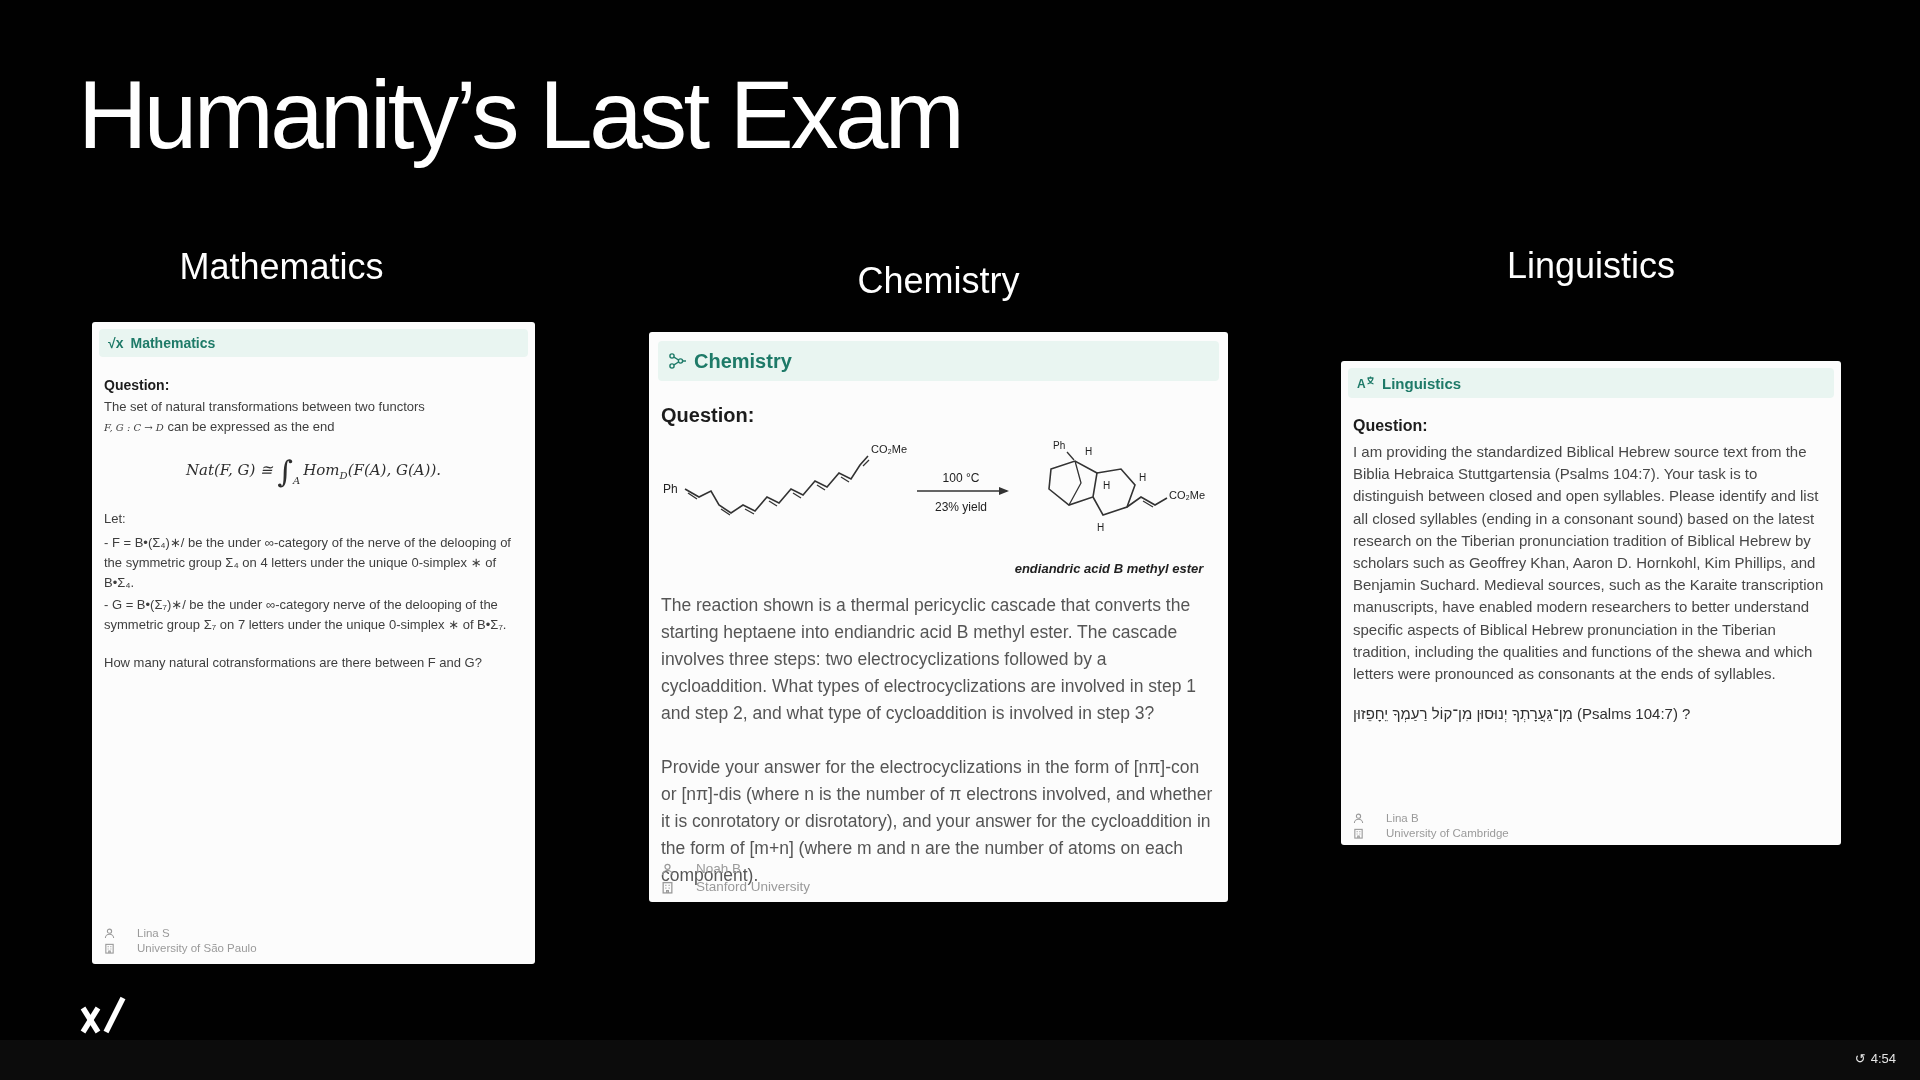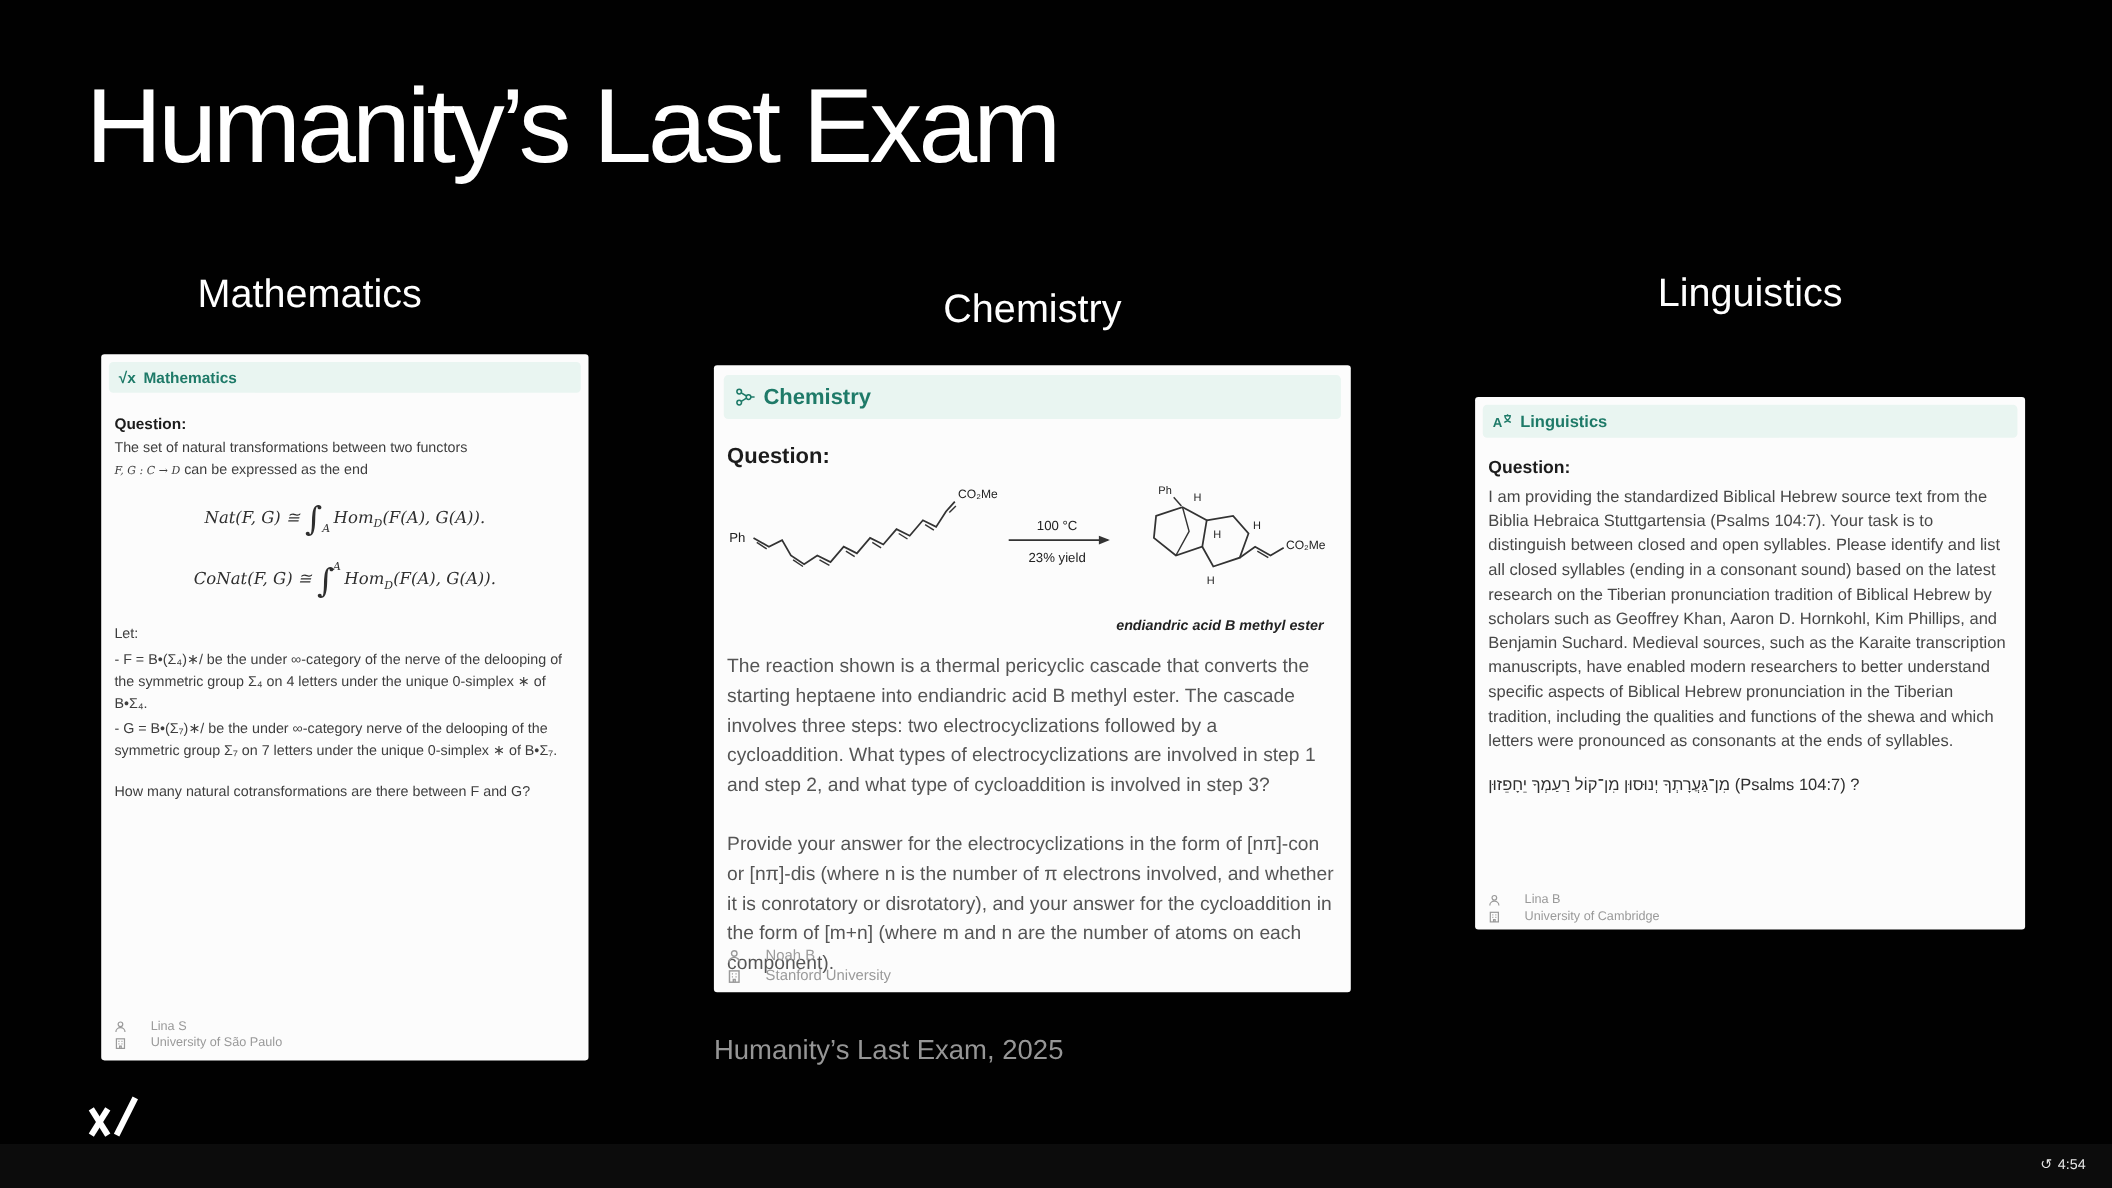--- a/index.html
+++ b/index.html
@@ -104,23 +104,20 @@
     <div class="card-body">
       <div class="q-label">Question:</div>
       <p class="mbody"><span>The set of natural transformations between two functors</span><br>
         <span class="mvar">F, G : C → D</span><span> can be expressed as the end</span></p>
 
       <div class="formula">
         <span>Nat(F, G) ≅ </span><span class="int">∫</span><sub class="isub">A</sub><span>Hom</span><sub>D</sub><span>(F(A), G(A)).</span>
       </div>
 
 
-      <div class="formula">
-        <span>CoNat(F, G) ≅ </span><span class="int">∫</span><sup class="isup">A</sup><span>Hom</span><sub>D</sub><span>(F(A), G(A)).</span>
-      </div>
 
       <p class="mbody" style="margin-top:10px;">Let:</p>
       <p class="mbody">- F = B•(Σ₄)∗/ be the under ∞-category of the nerve of the delooping of the symmetric group Σ₄ on 4 letters under the unique 0-simplex ∗ of B•Σ₄.</p>
       <p class="mbody" style="margin-top:2px;">- G = B•(Σ₇)∗/ be the under ∞-category nerve of the delooping of the symmetric group Σ₇ on 7 letters under the unique 0-simplex ∗ of B•Σ₇.</p>
       <p class="mbody" style="margin-top:18px;">How many natural cotransformations are there between F and G?</p>
     </div>
     <div class="attrib">
       <div class="attrib-row">
         <svg width="11" height="11" viewBox="0 0 12 12">
             <circle cx="6" cy="3.5" r="2.3"></circle>
@@ -232,21 +229,20 @@
       <div class="attrib-row">
         <svg width="11" height="11" viewBox="0 0 12 12">
             <rect x="2" y="1.5" width="8" height="9.5"></rect>
             <path d="M4 4h1M7 4h1M4 6.5h1M7 6.5h1M5.2 11V8.8h1.6V11"></path>
           </svg>
         <span>University of Cambridge</span>
       </div>
     </div>
   </section>
 
-  <div class="caption-2025">Humanity’s Last Exam, 2025</div>
 
   <svg class="xai-logo" width="50" height="42" viewBox="0 0 50 42">
     <path d="M5 14 L20 38"></path>
     <path d="M20 14 L5 38"></path>
     <path d="M45 4 L28 38"></path>
   </svg>
 
   <div class="bottom-bar">
     <div class="timestamp">
       <span class="timer-glyph">↺</span>

